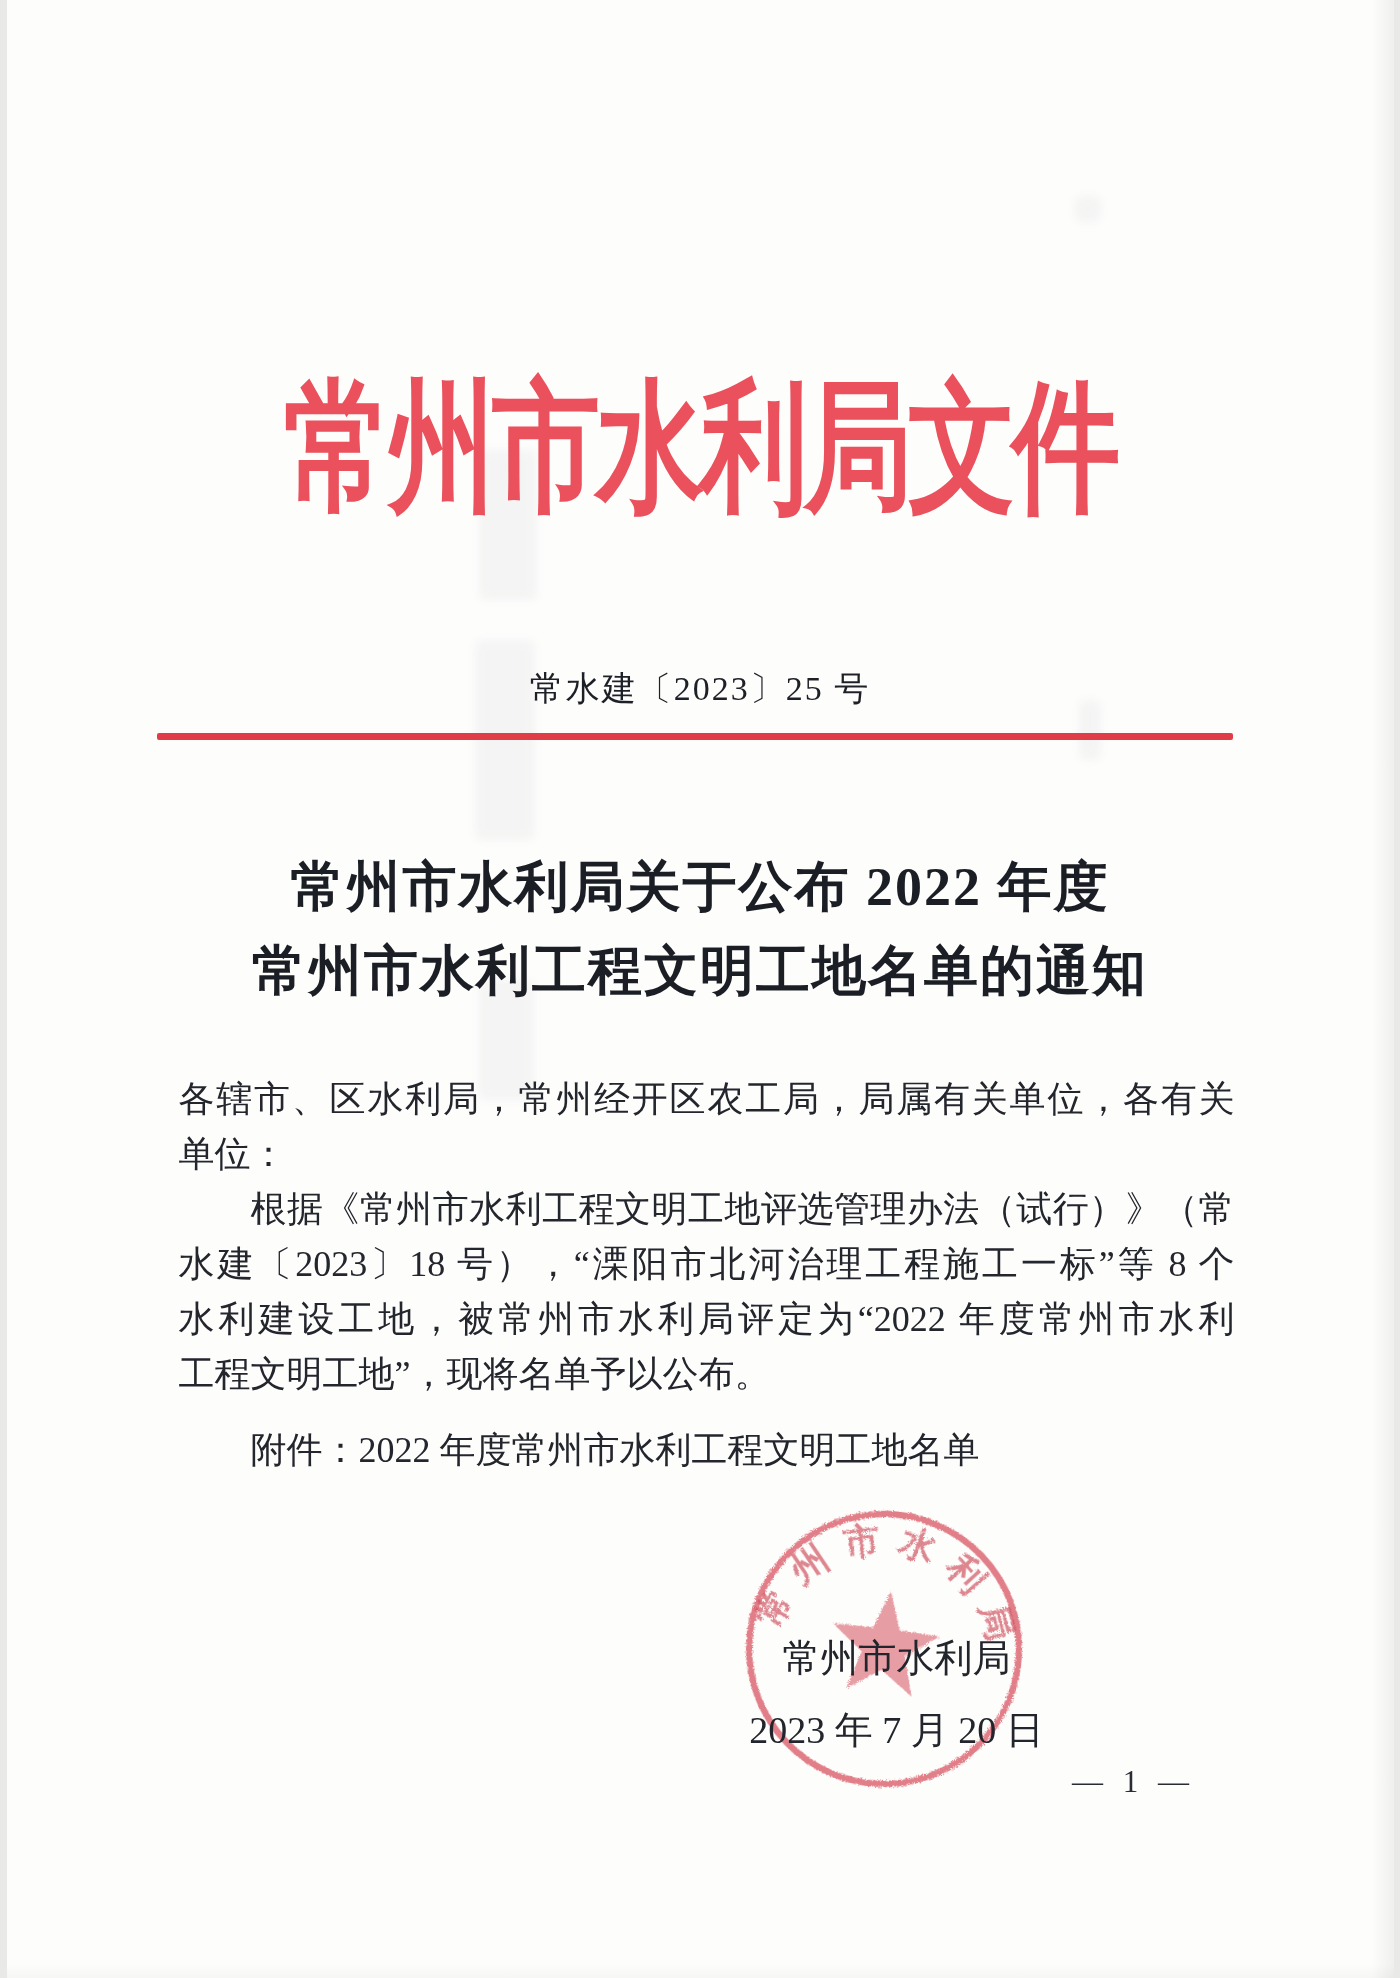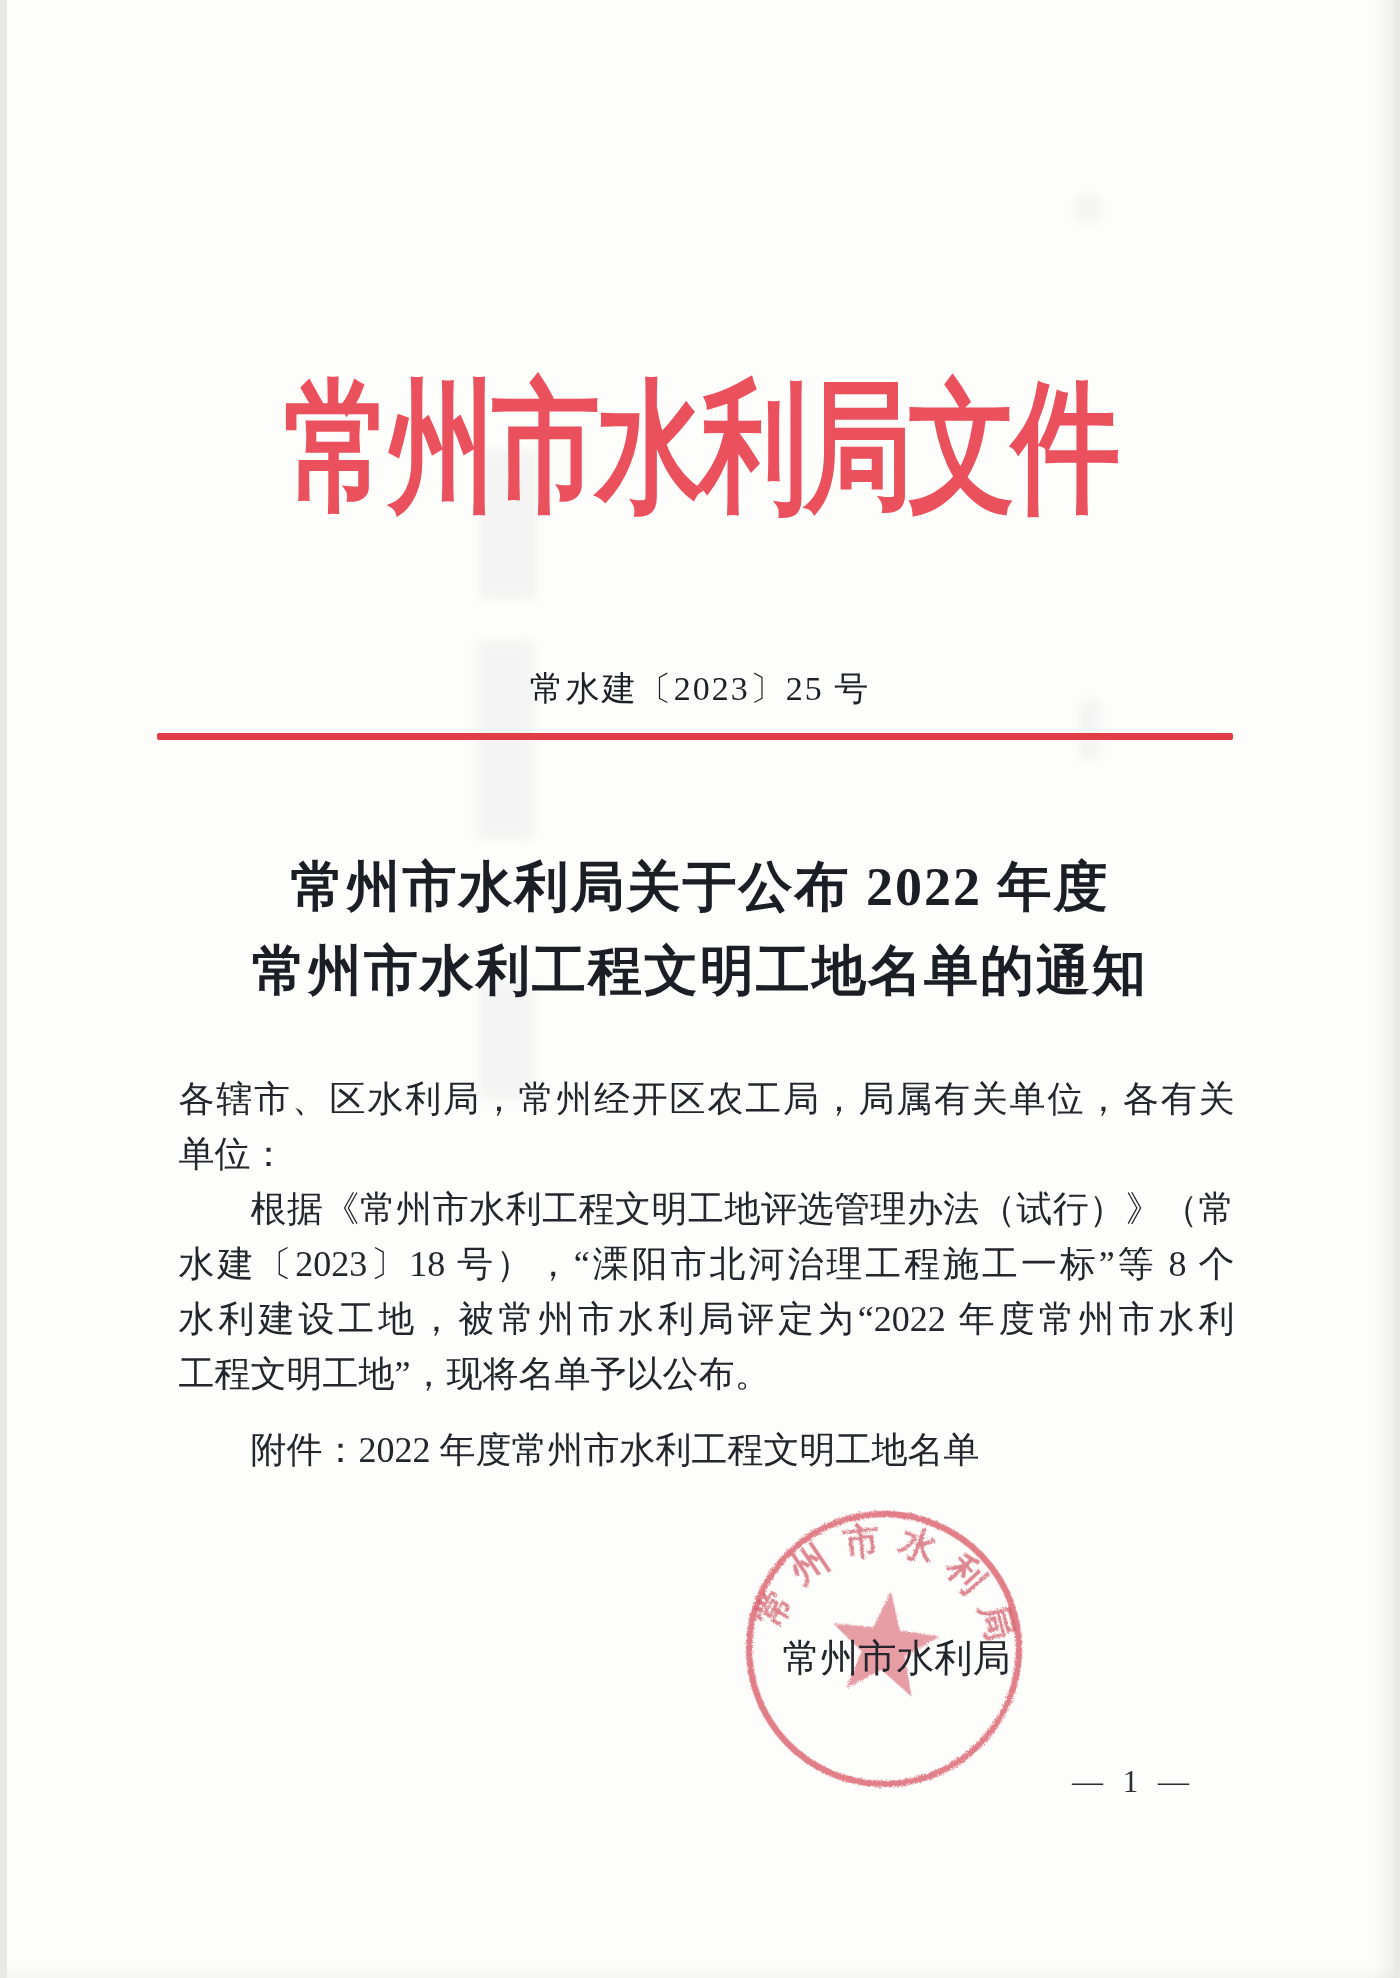--- a/index.html
+++ b/index.html
@@ -203,17 +203,18 @@
       <circle cx="170" cy="170" r="148" fill="none" stroke="#d2404e" stroke-width="7" opacity="0.72"></circle>
       <polygon points="170,106 184.7,147.8 229,148.8 193.8,175.7 206.4,218.2 170,193 133.6,218.2 146.2,175.7 111,148.8 155.3,147.8" fill="#d2404e" opacity="0.55"></polygon>
       <text font-size="40" font-weight="bold" fill="#c93b49" opacity="0.66" letter-spacing="16" font-family="Liberation Serif, serif">
         <textPath href="#sealArc" startOffset="50%" text-anchor="middle">常州市水利局</textPath>
       </text>
     </g>
   </svg>
 
   <div class="signature-block">
     <div>常州市水利局</div>
+    <div>2023 年 7 月 20 日</div>
   </div>
 
   <div class="page-number">— 1 —</div>
 
 </div>
 
 </body></html>

